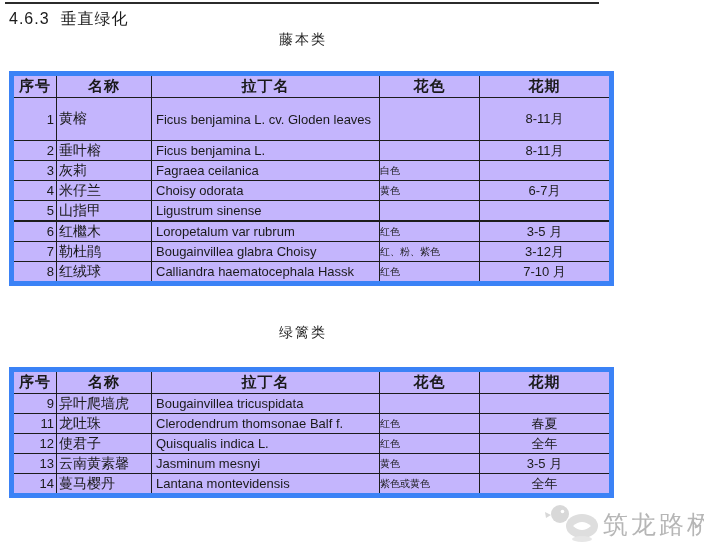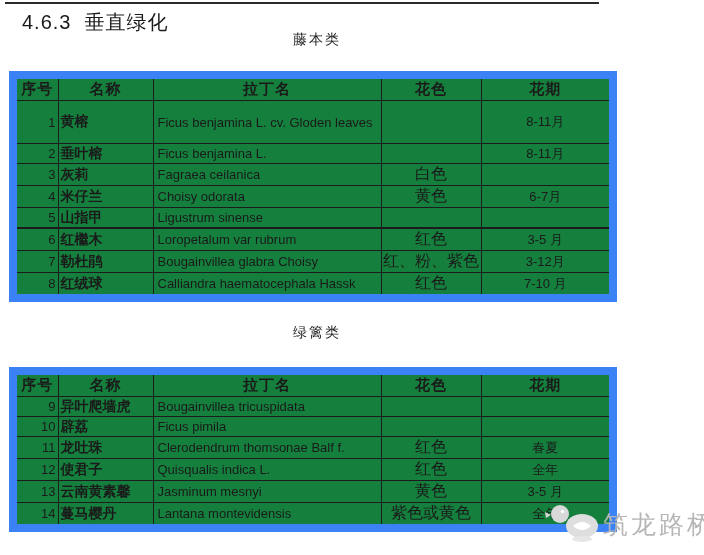--- a/index.html
+++ b/index.html
@@ -6,49 +6,49 @@
   body {
     width:704px; height:555px; position:relative; overflow:hidden;
     background:#ffffff; color:#1a1a1a;
     font-family:"Liberation Sans","DejaVu Sans",sans-serif;
   }
   .top-rule {
     position:absolute; left:5px; top:2px; width:594px; height:2px;
     background:#2b2b2b;
   }
   .doc-heading {
-    position:absolute; left:22px; top:9px; font-size:20px; letter-spacing:1px;
+    position:absolute; left:9px; top:9px; font-size:16px; letter-spacing:1px;
     white-space:pre;
   }
   .table-caption {
-    position:absolute; left:17px; width:600px; text-align:center;
+    position:absolute; left:3px; width:600px; text-align:center;
     font-size:14px; letter-spacing:2px;
   }
   .caption-1 { top:31px; }
   .caption-2 { top:324px; }
 
   table.plant-table {
     position:absolute; left:9px; width:600px; table-layout:fixed;
-    border-collapse:collapse; background:#15803d;
-    border:8px solid #3b82f6;
+    border-collapse:collapse; background:#c4b5fd;
+    border:5px solid #3b82f6;
   }
   .table-1 { top:71px; }
   .table-2 { top:367px; }
   .plant-table th, .plant-table td {
     border:1px solid #1c1c1c; overflow:hidden; padding:0;
   }
   .plant-table th {
     font-size:15px; font-weight:bold; height:21px; text-align:center;
     letter-spacing:1px;
   }
   .plant-table td { font-size:13px; height:19px; vertical-align:middle; }
   .plant-table td:nth-child(1) { text-align:right;  padding-right:2px; }
-  .plant-table td:nth-child(2) { text-align:left;   padding-left:2px; font-size:14px;font-weight:bold; }
+  .plant-table td:nth-child(2) { text-align:left;   padding-left:2px; font-size:14px; }
   .plant-table td:nth-child(3) { text-align:left;   padding-left:4px; }
-  .plant-table td:nth-child(4) { text-align:center; font-size:16px; }
+  .plant-table td:nth-child(4) { text-align:left; font-size:10px; }
   .plant-table td:nth-child(5) { text-align:center; }
   .plant-table tr.tall td { height:42px; }
   .plant-table tr.thick-top td { border-top:2px solid #1c1c1c; }
 
   col.c0 { width:45px; }
   col.c1 { width:95px; }
   col.c2 { width:228px; }
   col.c3 { width:100px; }
   col.c4 { width:132px; }
 
@@ -164,27 +164,20 @@
         <th>拉丁名</th>
         <th>花色</th>
         <th>花期</th>
       </tr>
     </thead>
   <tbody>
       <tr>
         <td>9</td>
         <td>异叶爬墙虎</td>
         <td>Bougainvillea tricuspidata</td>
-        <td></td>
-        <td></td>
-      </tr>
-      <tr>
-        <td>10</td>
-        <td>辟荔</td>
-        <td>Ficus pimila</td>
         <td></td>
         <td></td>
       </tr>
       <tr>
         <td>11</td>
         <td>龙吐珠</td>
         <td>Clerodendrum thomsonae Balf f.</td>
         <td>红色</td>
         <td>春夏</td>
       </tr>

